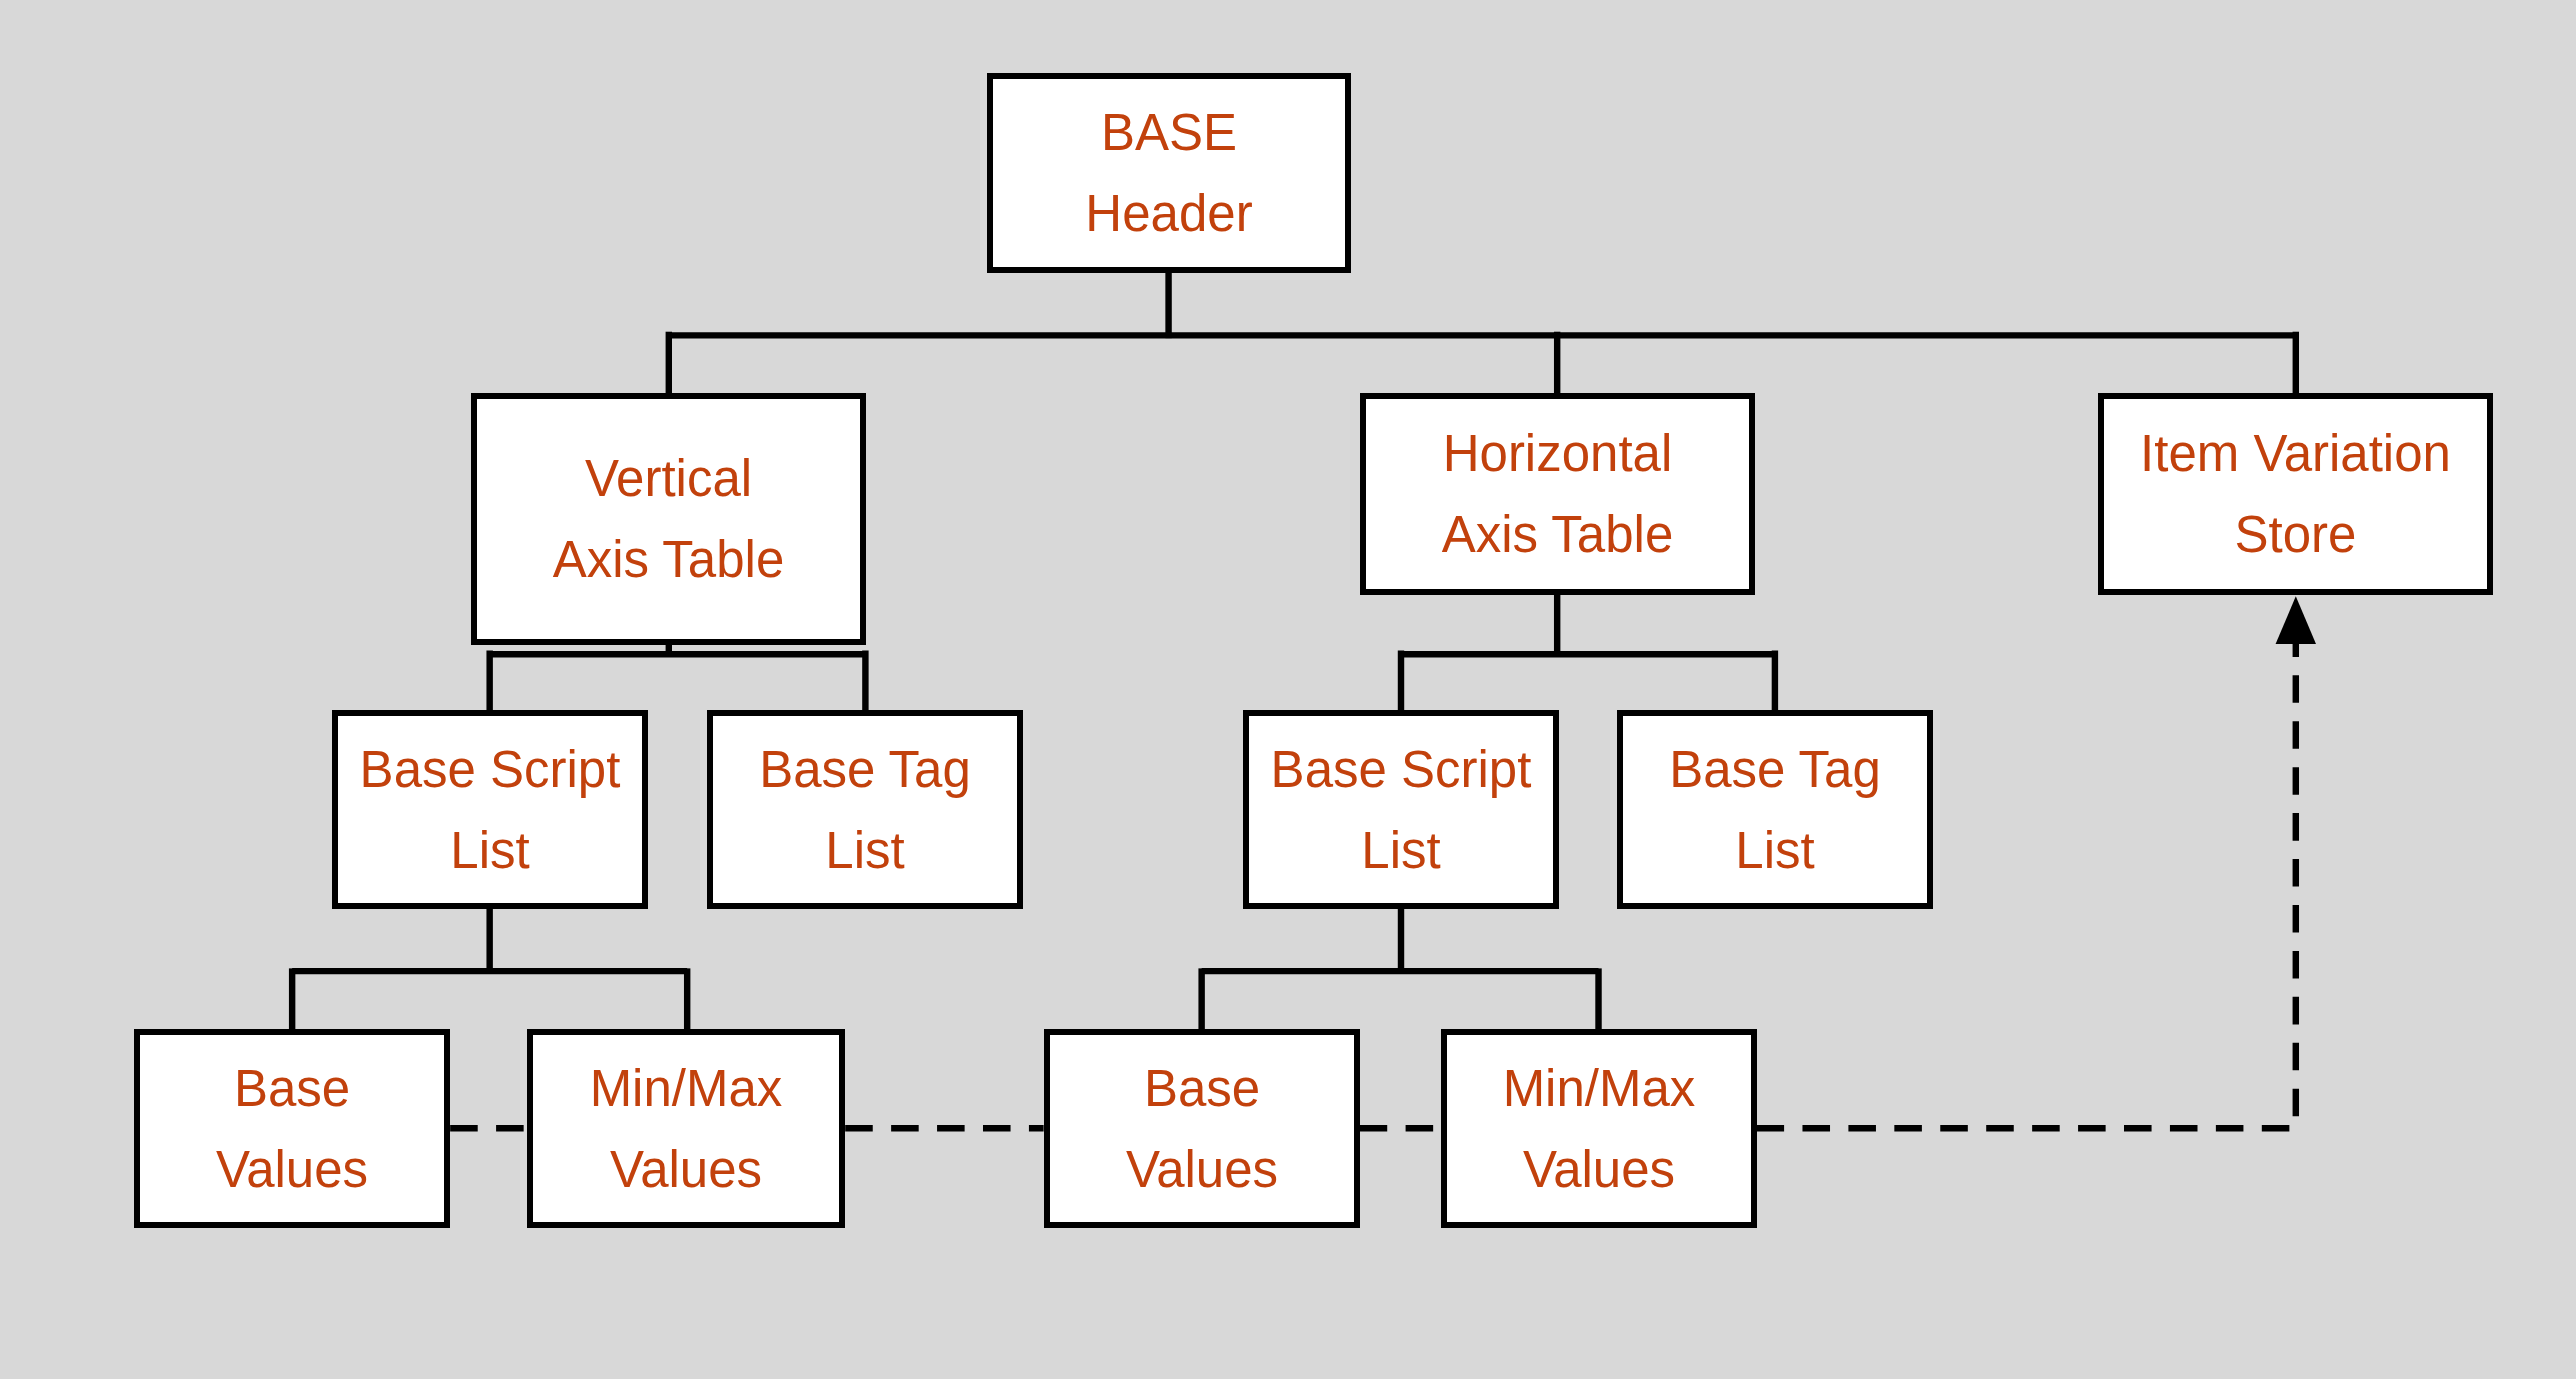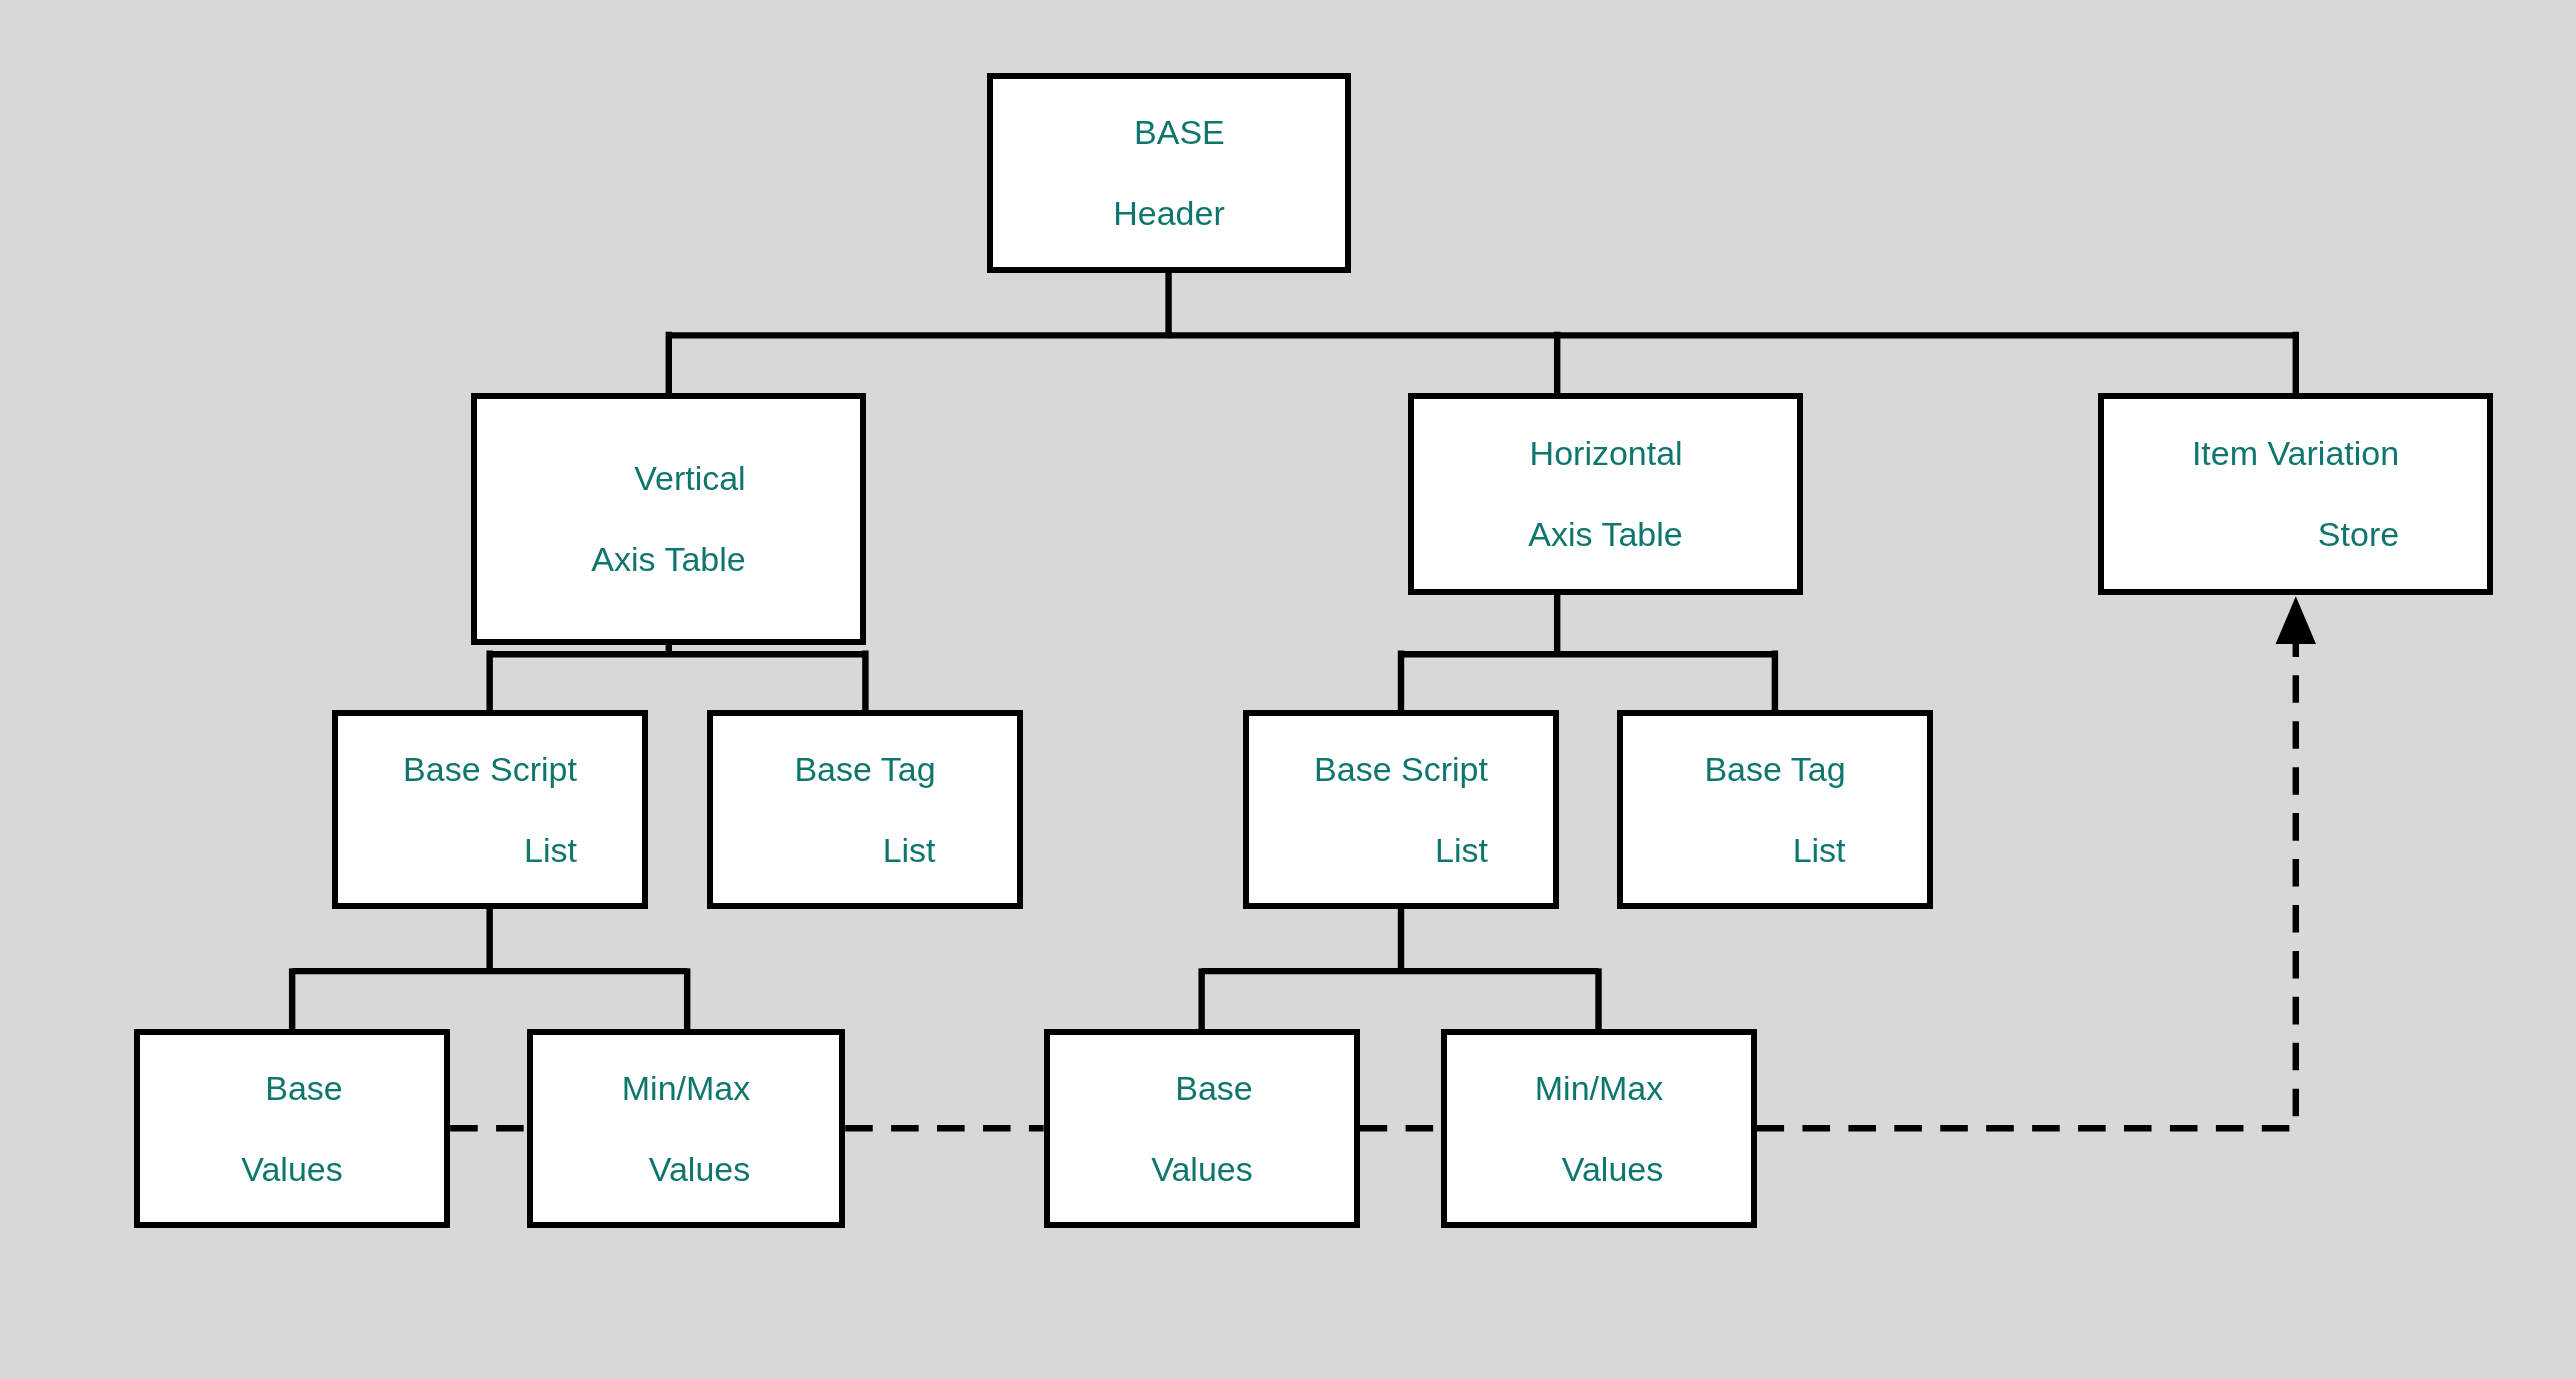--- a/index.html
+++ b/index.html
@@ -32,23 +32,23 @@
     position: absolute;
     box-sizing: border-box;
     background: var(--fill, #ffffff);
     border: 6.4px solid var(--stroke, #000000);
     display: flex;
     align-items: center;
     justify-content: center;
   }
   .node .label {
     white-space: pre-line;
-    text-align: right;
-    color: #0f766e;
-    font-size: 34px;
+    text-align: center;
+    color: #c2410c;
+    font-size: 51px;
     line-height: 81px;
   }
 </style>
 </head>
 <body>
 
 <div class="canvas">
 
   <svg class="connector-layer" viewBox="0 0 2804 1502" xmlns="http://www.w3.org/2000/svg">
     <g>
@@ -91,21 +91,21 @@
   <div class="node" style="left:987px; top:73px; width:364px; height:200px;">
     <span class="label">BASE
 Header</span>
   </div>
 
   <div class="node" style="left:471px; top:393px; width:395px; height:252px;">
     <span class="label">Vertical
 Axis Table</span>
   </div>
 
-  <div class="node" style="left:1360px; top:393px; width:395px; height:202px;margin-left:48px;">
+  <div class="node" style="left:1360px; top:393px; width:395px; height:202px;">
     <span class="label">Horizontal
 Axis Table</span>
   </div>
 
   <div class="node" style="left:2098px; top:393px; width:395px; height:202px;">
     <span class="label">Item Variation
 Store</span>
   </div>
 
   <div class="node" style="left:332px; top:710px; width:316px; height:199px;">

